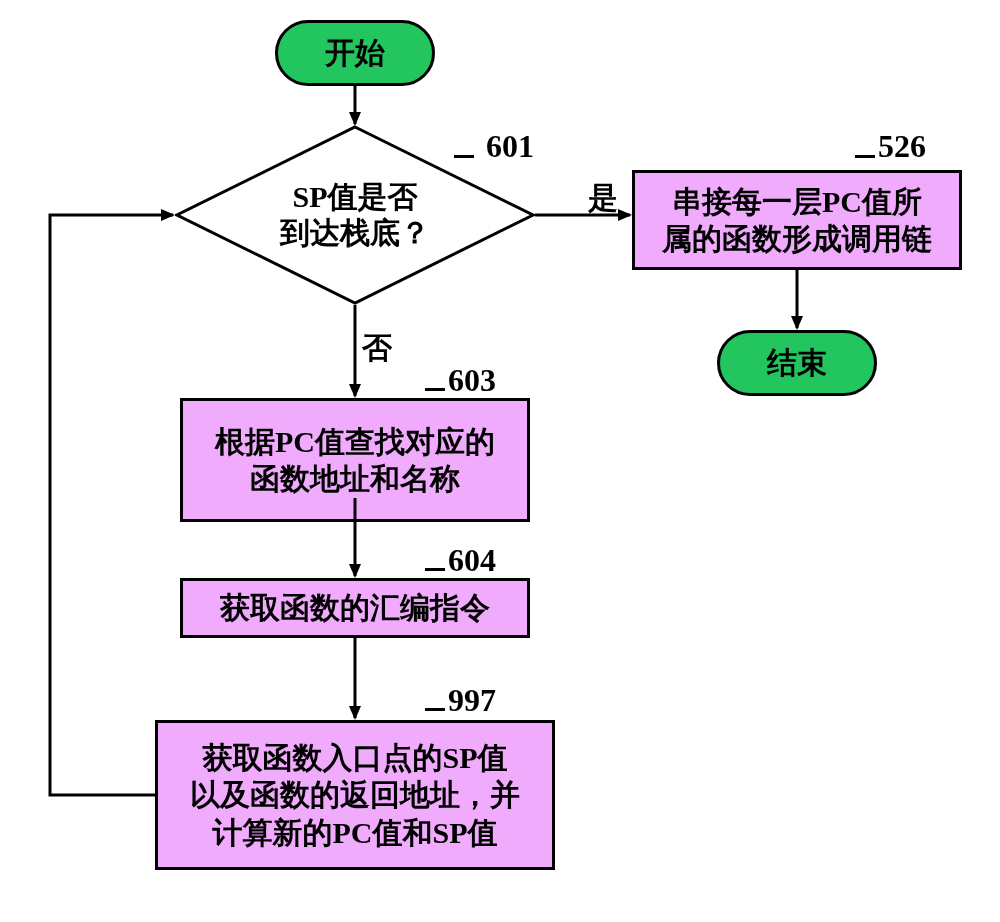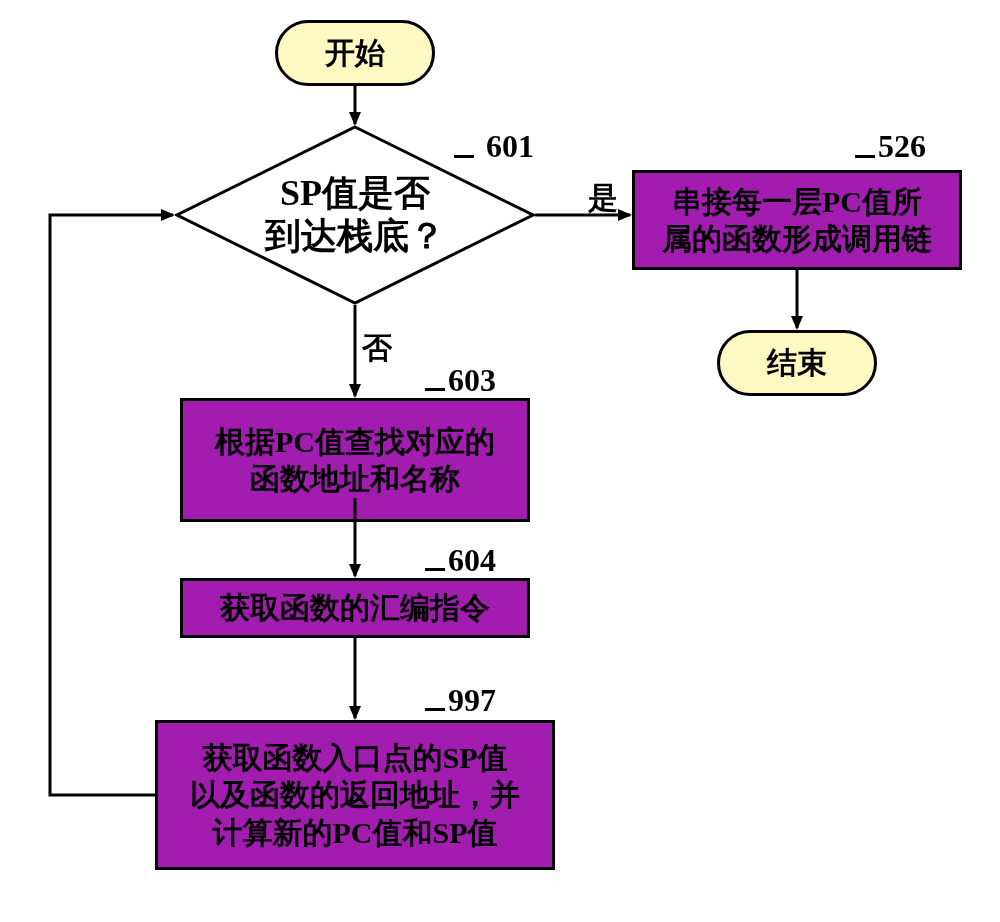--- a/index.html
+++ b/index.html
@@ -19,41 +19,41 @@
     justify-content: center;
     text-align: center;
     font-size: 30px;
     line-height: 1.25;
     font-weight: bold;
     color: #000;
   }
   .terminator {
     border: 3px solid #000;
     border-radius: 999px;
-    background: #fef9c3;
+    background: #22c55e;
   }
   .process {
     border: 3px solid #000;
-    background: #a21caf;
+    background: #f0abfc;
     padding: 6px 16px;
   }
   .diamond {
     position: absolute;
   }
   .diamond svg {
     position: absolute;
     left: 0; top: 0;
   }
   .diamond .label {
     position: absolute;
     left: 50%;
     top: 50%;
     transform: translate(-50%, -50%);
     text-align: center;
-    font-size: 36px;
+    font-size: 30px;
     line-height: 1.2;
     font-weight: bold;
   }
   .step-label {
     position: absolute;
     font-size: 32px;
     font-weight: bold;
   }
   .edge-label {
     position: absolute;

